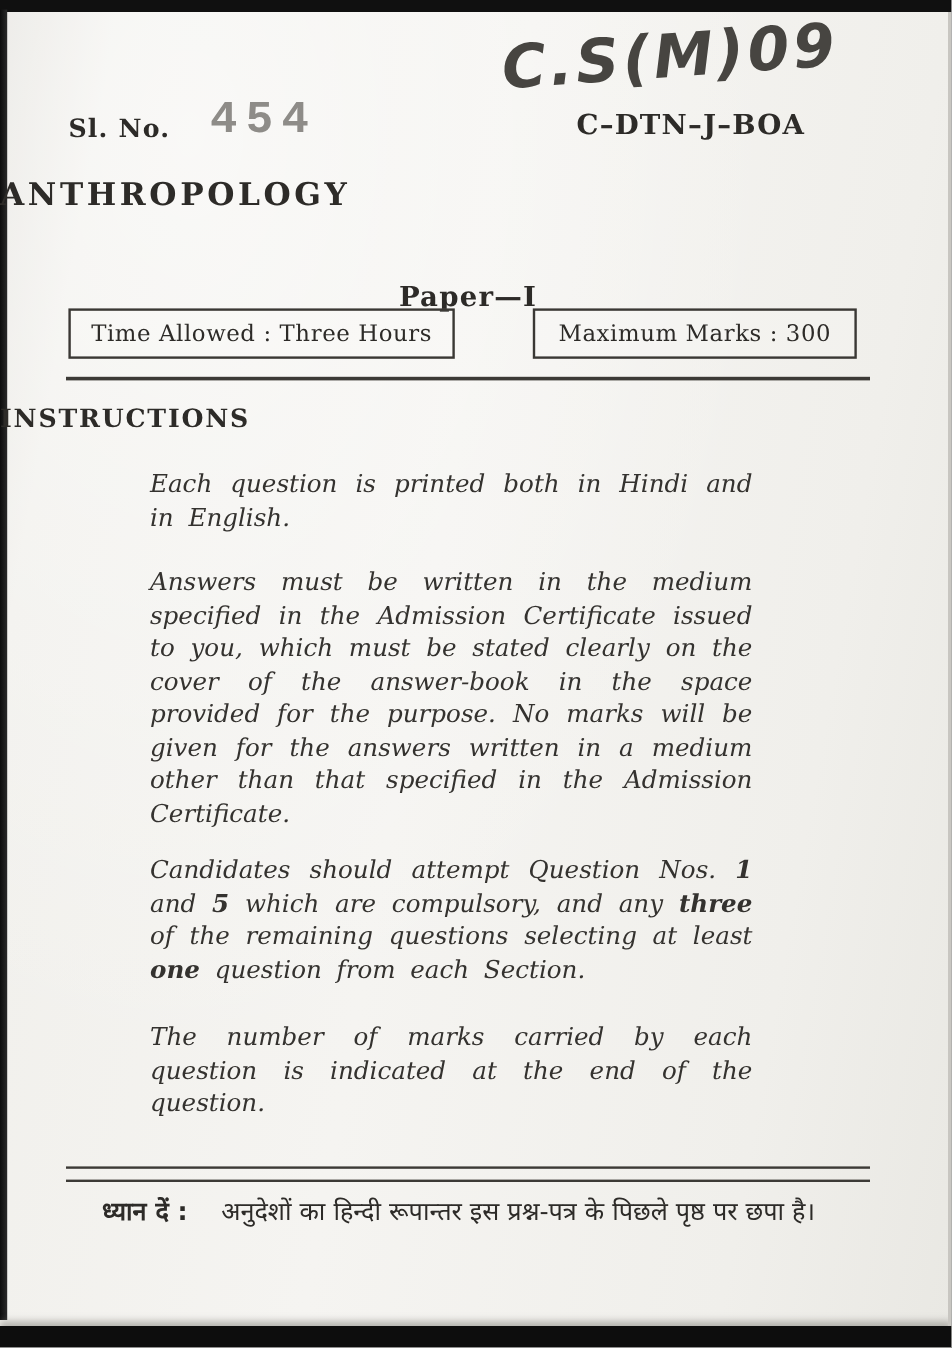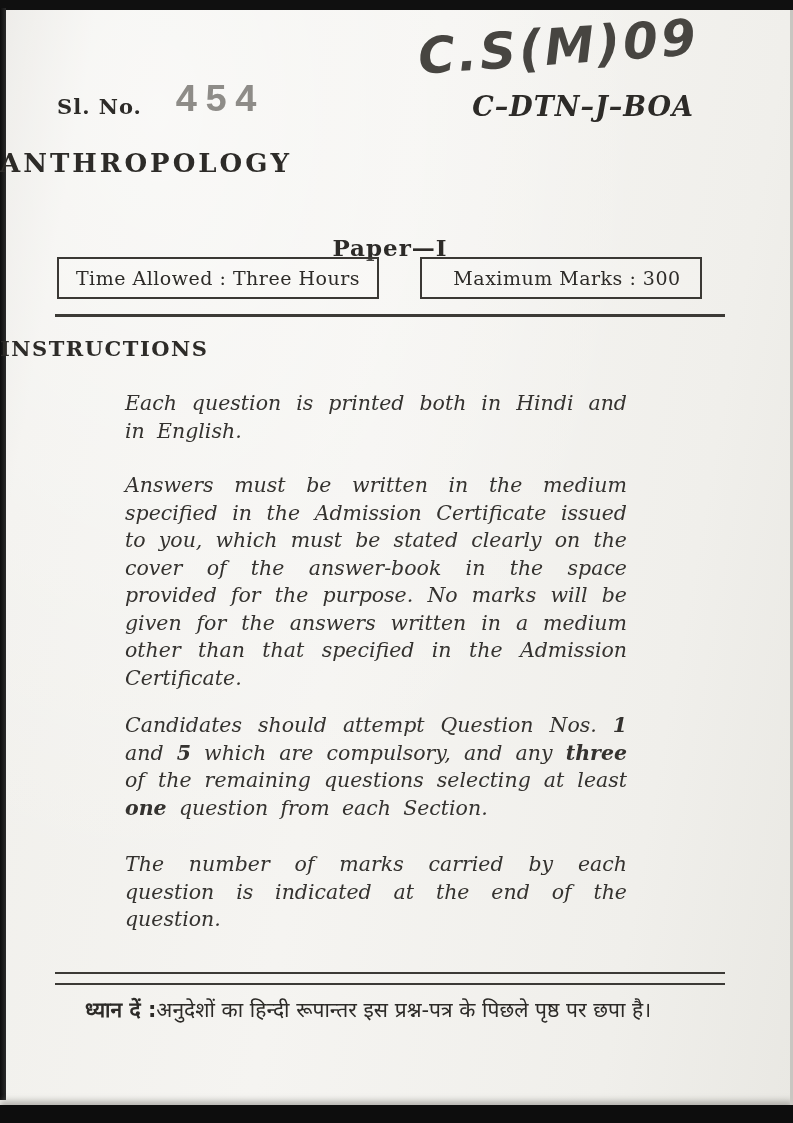--- a/index.html
+++ b/index.html
@@ -25,54 +25,54 @@
     font-family:"DejaVu Sans","Liberation Sans",sans-serif;
     font-style:italic;font-weight:600;font-size:50px;letter-spacing:3px;
     color:#474541;transform:rotate(-4deg);white-space:nowrap;
   }
   .sl-label{position:absolute;left:57px;top:94px;font-weight:bold;font-size:21px;letter-spacing:1px;text-align:center;}
   .sl-number{
     position:absolute;left:175px;top:79px;
     font-family:"Liberation Mono","DejaVu Sans Mono",monospace;
     font-size:38px;letter-spacing:7px;color:#8e8c88;font-weight:bold;
   }
-  .paper-code{position:absolute;right:99px;top:91px;font-weight:bold;font-size:27px;letter-spacing:1px;font-style:italic;}
+  .paper-code{position:absolute;right:122px;top:91px;font-weight:bold;font-size:23px;letter-spacing:1px;}
 
   .title{position:absolute;left:0;top:148px;width:780px;text-align:left;font-weight:bold;font-size:26px;letter-spacing:3px;}
   .paper-no{position:absolute;left:0;top:210px;width:780px;text-align:center;font-weight:bold;font-size:23px;letter-spacing:1px;margin-top:24px;}
 
   .box{
     position:absolute;top:257px;height:38px;
     border:2px solid #3a3834;
     display:flex;align-items:center;justify-content:center;
     font-size:19px;letter-spacing:.5px;background:rgba(255,255,255,.15);
   }
   .box-time{left:57px;width:318px;}
-  .box-marks{left:420px;width:266px;padding-left:12px;}
+  .box-marks{left:444px;width:266px;}
 
   .rule{position:absolute;left:55px;top:314px;width:670px;height:3px;background:#3c3a36;}
 
   .instructions-heading{position:absolute;left:0;top:336px;width:780px;font-weight:bold;font-size:21px;letter-spacing:1.5px;}
 
   .para{
     position:absolute;left:125px;width:502px;
     font-style:italic;font-size:20.5px;line-height:27.5px;
     text-align:justify;word-spacing:.28em;color:#34322f;
   }
   .para b{font-weight:bold;}
   .p1{top:390px;}
   .p2{top:472px;}
   .p3{top:712px;}
   .p4{top:851px;}
 
   .double-rule{position:absolute;left:55px;top:972px;width:670px;height:9px;border-top:2px solid #3c3a36;border-bottom:2px solid #3c3a36;}
 
   .note{position:absolute;left:85px;top:993px;width:650px;display:flex;
     font-family:"DejaVu Sans","Liberation Sans",sans-serif;font-size:21px;line-height:34px;color:#2d2b28;}
-  .note-label{font-weight:bold;white-space:nowrap;}
+  .note-label{font-weight:bold;white-space:nowrap;margin-right:28px;}
   .note-text{width:512px;}
 </style>
 </head>
 <body>
 
 <div class="page">
 
   <div class="edge-top"></div>
   <div class="edge-left"></div>
   <div class="edge-bottom"></div>

